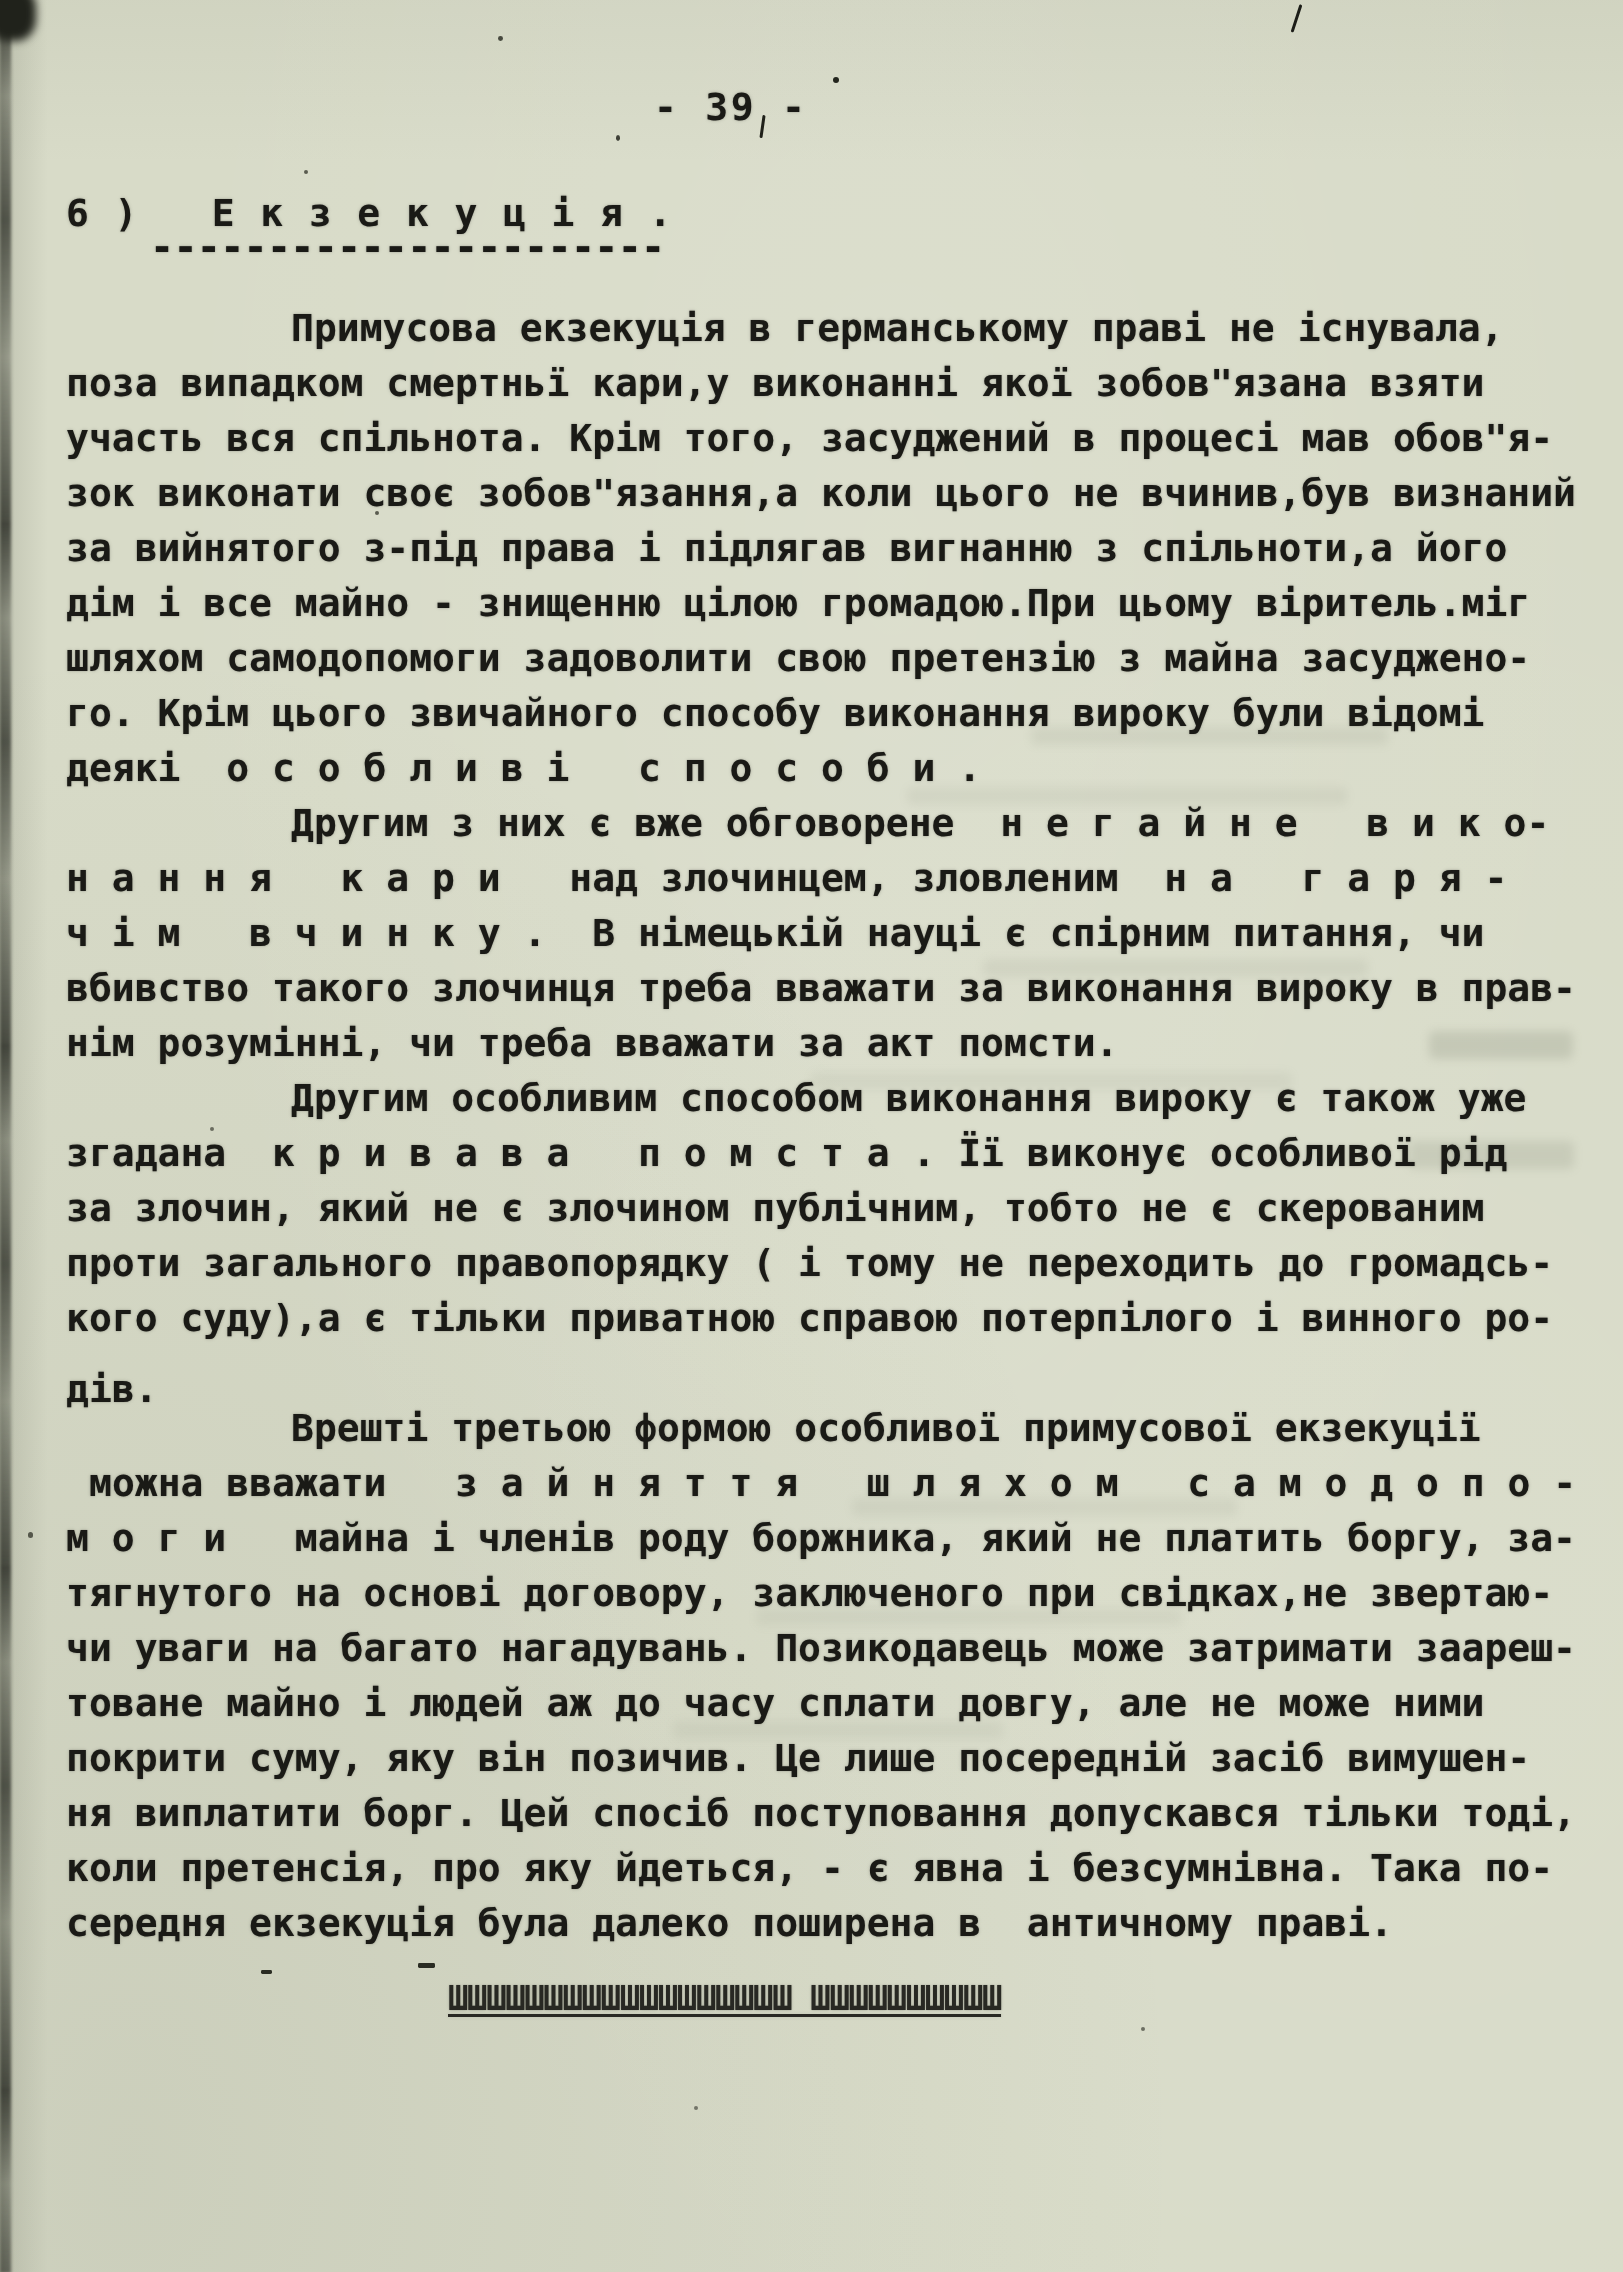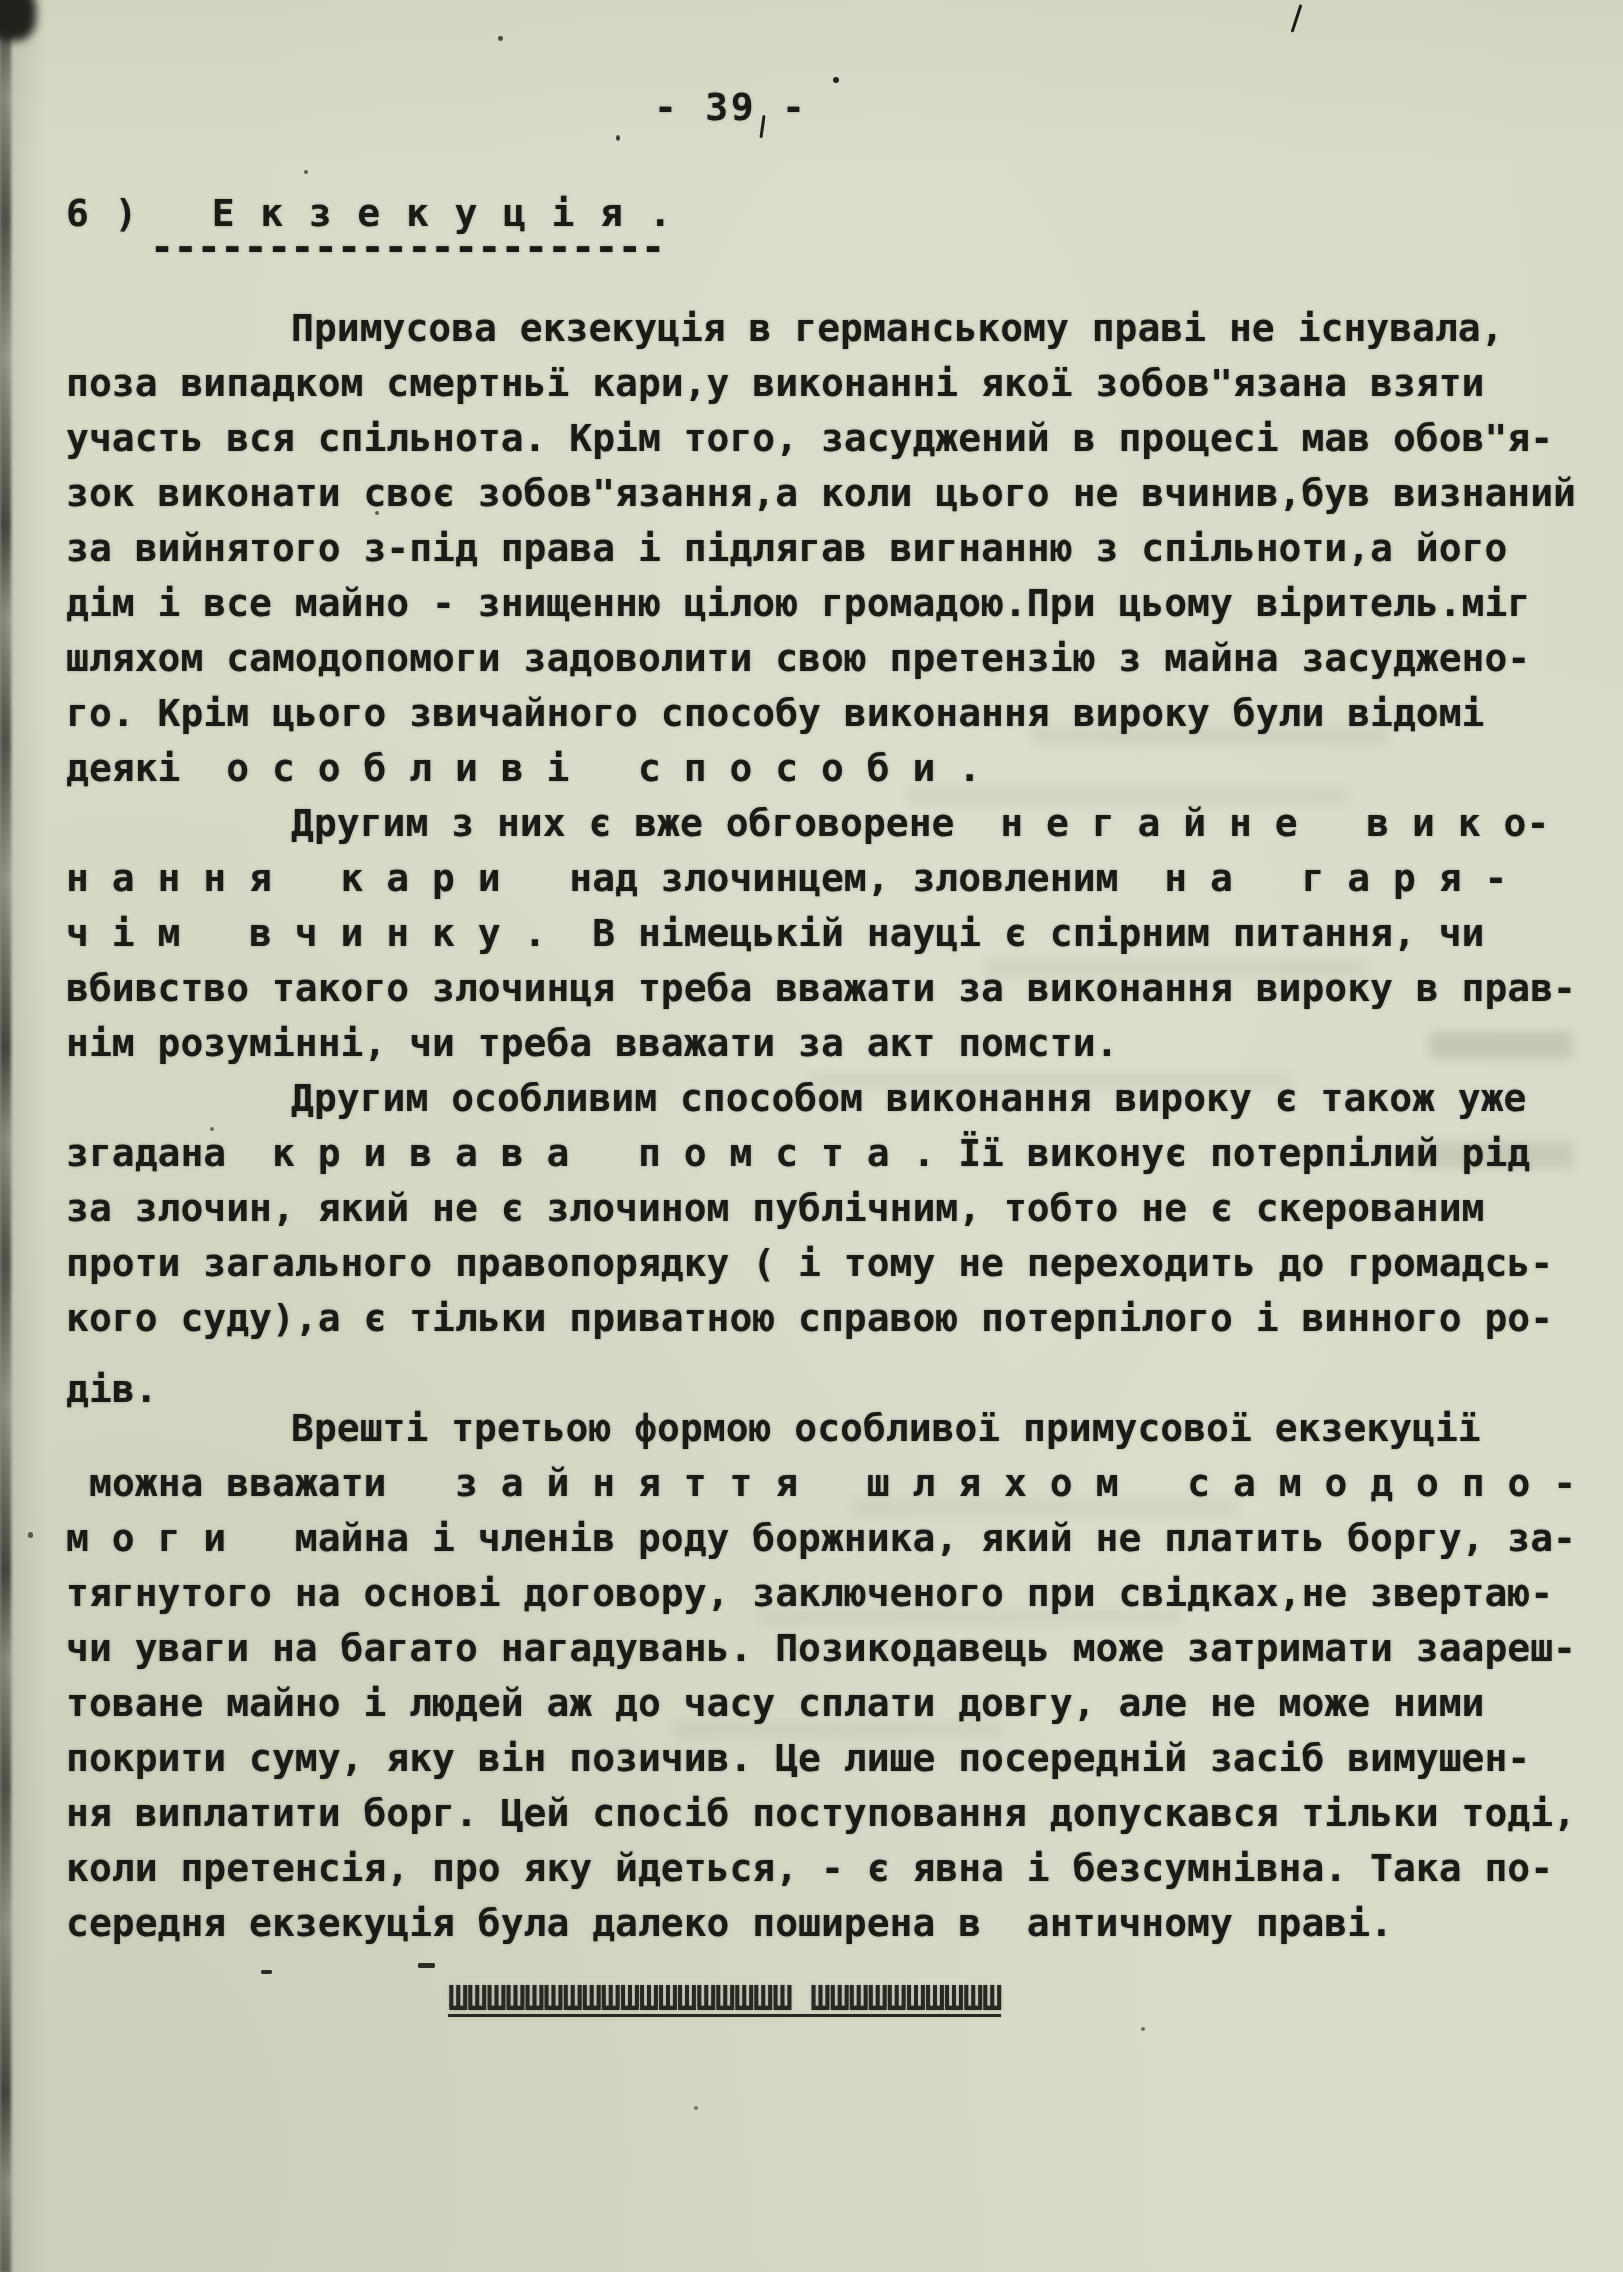--- a/index.html
+++ b/index.html
@@ -79,21 +79,21 @@
     <div class="txt ink" style="top: 584px; left: 66px;">дім і все майно - знищенню цілою громадою.При цьому віритель.міг</div>
     <div class="txt ink" style="top: 639px; left: 66px;">шляхом самодопомоги задоволити свою претензію з майна засуджено-</div>
     <div class="txt ink" style="top: 694px; left: 66px;">го. Крім цього звичайного способу виконання вироку були відомі</div>
     <div class="txt ink" style="top: 749px; left: 66px;">деякі  о с о б л и в і   с п о с о б и .</div>
     <div class="txt ink" style="top: 804px; left: 291px;">Другим з них є вже обговорене  н е г а й н е   в и к о-</div>
     <div class="txt ink" style="top: 859px; left: 66px;">н а н н я   к а р и   над злочинцем, зловленим  н а   г а р я -</div>
     <div class="txt ink" style="top: 914px; left: 66px;">ч і м   в ч и н к у .  В німецькій науці є спірним питання, чи</div>
     <div class="txt ink" style="top: 969px; left: 66px;">вбивство такого злочинця треба вважати за виконання вироку в прав-</div>
     <div class="txt ink" style="top: 1024px; left: 66px;">нім розумінні, чи треба вважати за акт помсти.</div>
     <div class="txt ink" style="top: 1079px; left: 291px;">Другим особливим способом виконання вироку є також уже</div>
-    <div class="txt ink" style="top: 1134px; left: 66px;">згадана  к р и в а в а   п о м с т а . Її виконує потерпілий рід</div>
+    <div class="txt ink" style="top: 1134px; left: 66px;">згадана  к р и в а в а   п о м с т а . Її виконує особливої рід</div>
     <div class="txt ink" style="top: 1189px; left: 66px;">за злочин, який не є злочином публічним, тобто не є скерованим</div>
     <div class="txt ink" style="top: 1244px; left: 66px;">проти загального правопорядку ( і тому не переходить до громадсь-</div>
     <div class="txt ink" style="top: 1299px; left: 66px; text-align: center;">кого суду),а є тільки приватною справою потерпілого і винного ро-</div>
     <div class="txt ink" style="top: 1354px; left: 66px; margin-top: 16px;">дів.</div>
     <div class="txt ink" style="top: 1409px; left: 291px;">Врешті третьою формою особливої примусової екзекуції</div>
     <div class="txt ink" style="top: 1464px; left: 66px; margin-left: 23px;">можна вважати   з а й н я т т я   ш л я х о м   с а м о д о п о -</div>
     <div class="txt ink" style="top: 1519px; left: 66px;">м о г и   майна і членів роду боржника, який не платить боргу, за-</div>
     <div class="txt ink" style="top: 1574px; left: 66px;">тягнутого на основі договору, заключеного при свідках,не звертаю-</div>
     <div class="txt ink" style="top: 1629px; left: 66px;">чи уваги на багато нагадувань. Позикодавець може затримати заареш-</div>
     <div class="txt ink" style="top: 1684px; left: 66px;">товане майно і людей аж до часу сплати довгу, але не може ними</div>

